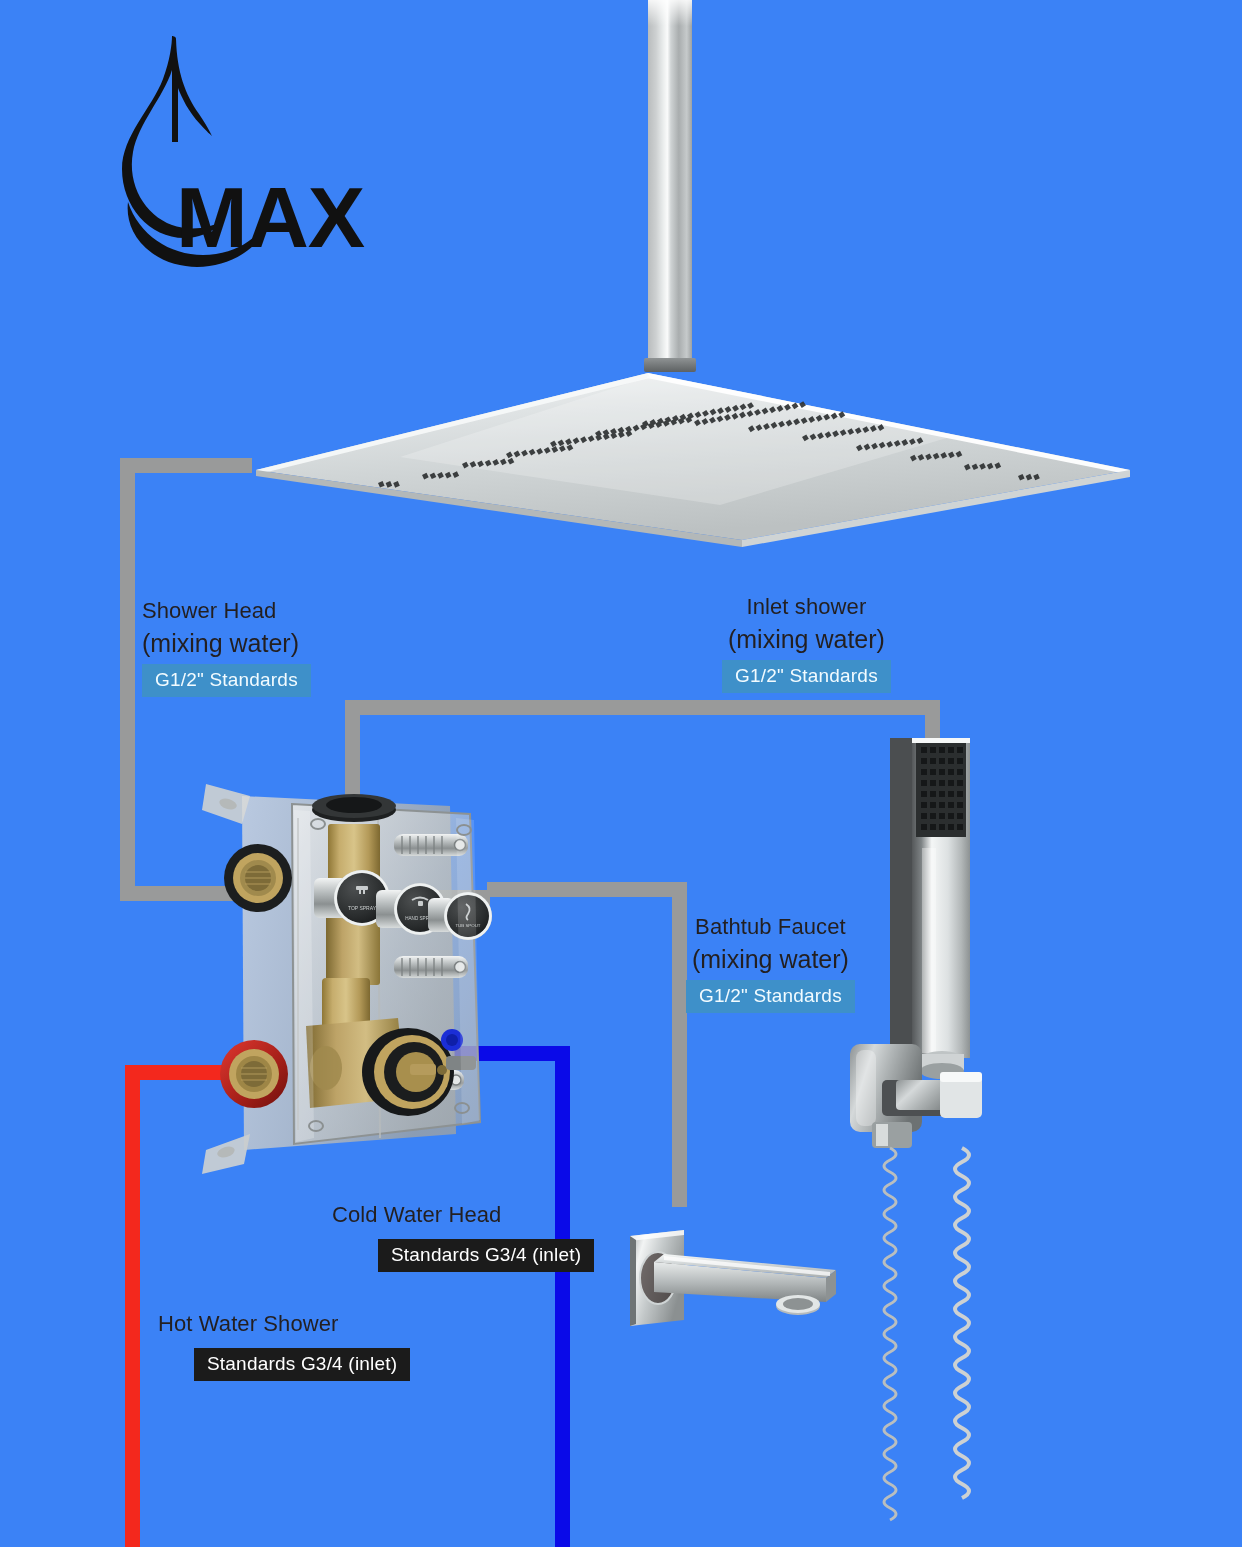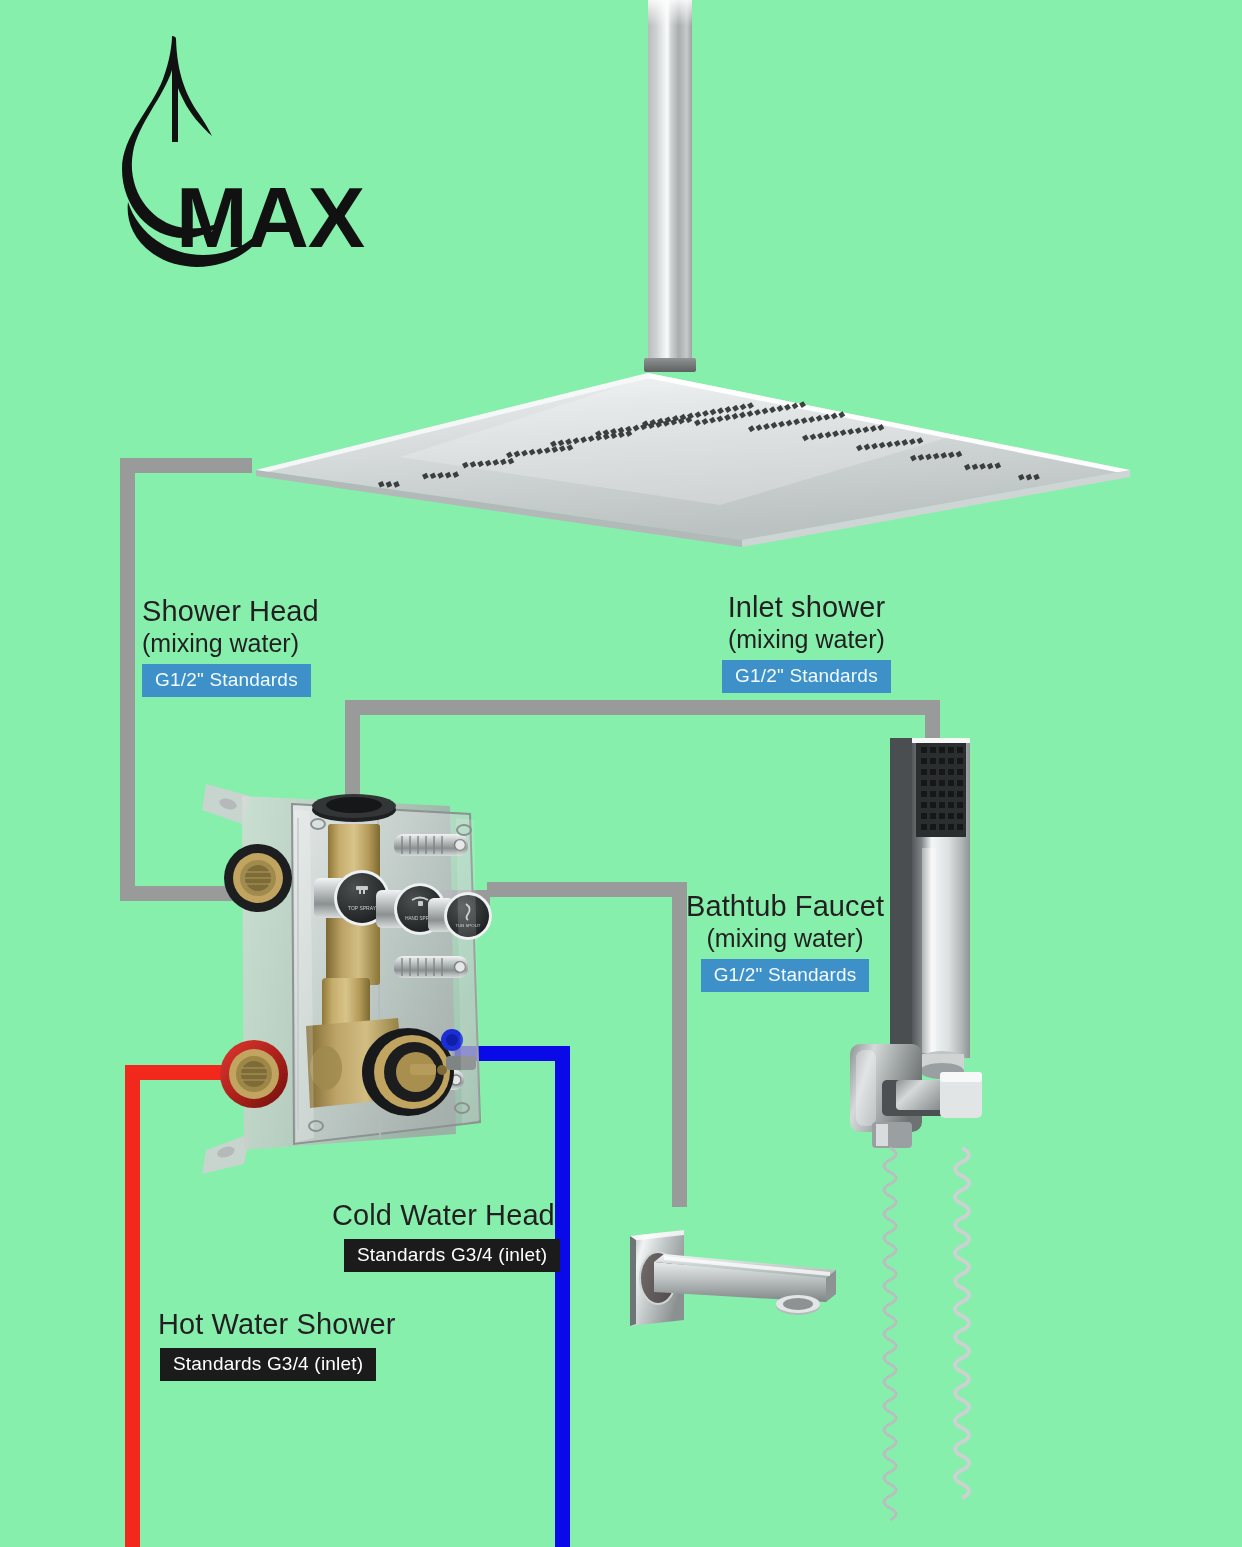--- a/index.html
+++ b/index.html
@@ -8,21 +8,21 @@
     padding: 0;
     background: #ffffff;
   }
   body {
     font-family: "Liberation Sans", sans-serif;
   }
   #canvas {
     position: relative;
     width: 1242px;
     height: 1547px;
-    background: #86efac;
+    background: #3b82f6;
     overflow: hidden;
   }
 
   
   .logo {
     position: absolute;
     left: 60px;
     top: 32px;
     width: 360px;
     height: 240px;
@@ -36,21 +36,21 @@
   }
   .pipe-hot { background: #f3281d; }
   .pipe-cold { background: #0a0ae8; }
 
   
   .label {
     position: absolute;
     white-space: nowrap;
   }
   .label-title {
-    font-size: 29px;
+    font-size: 22px;
     color: #231f20;
     font-weight: 400;
     letter-spacing: 0.1px;
     line-height: 34px;
   }
   .label-sub {
     font-size: 25px;
     color: #231f20;
     font-weight: 400;
     line-height: 30px;
@@ -62,20 +62,21 @@
     line-height: 20px;
     letter-spacing: 0.2px;
   }
   .badge-blue {
     background: #3e90c9;
     color: #f2fbff;
   }
   .badge-dark {
     background: #1b1b1b;
     color: #ffffff;
+    margin-left: 34px;
   }
   .center-title { text-align: center; }
 
   
   .ceiling-arm {
     position: absolute;
     left: 648px;
     top: 0px;
     width: 44px;
     height: 370px;
@@ -773,21 +774,21 @@
   </div>
 
   <div class="label center-title" style="left:722px; top:590px;">
     <div class="label-title">Inlet shower</div>
     <div class="label-sub">(mixing water)</div>
     <div style="margin-top:6px;">
       <span class="badge badge-blue">G1/2" Standards</span>
     </div>
   </div>
 
-  <div class="label center-title" style="left:686px; top:889px;">
+  <div class="label center-title" style="left:686px; top:910px;">
     <div class="label-title">Bathtub Faucet</div>
     <div class="label-sub">(mixing water)</div>
     <div style="margin-top:6px;">
       <span class="badge badge-blue">G1/2" Standards</span>
     </div>
   </div>
 
   <div class="label" style="left:332px; top:1198px;">
     <div class="label-title">Cold Water Head</div>
     <div style="margin-top:7px; margin-left:12px;">

